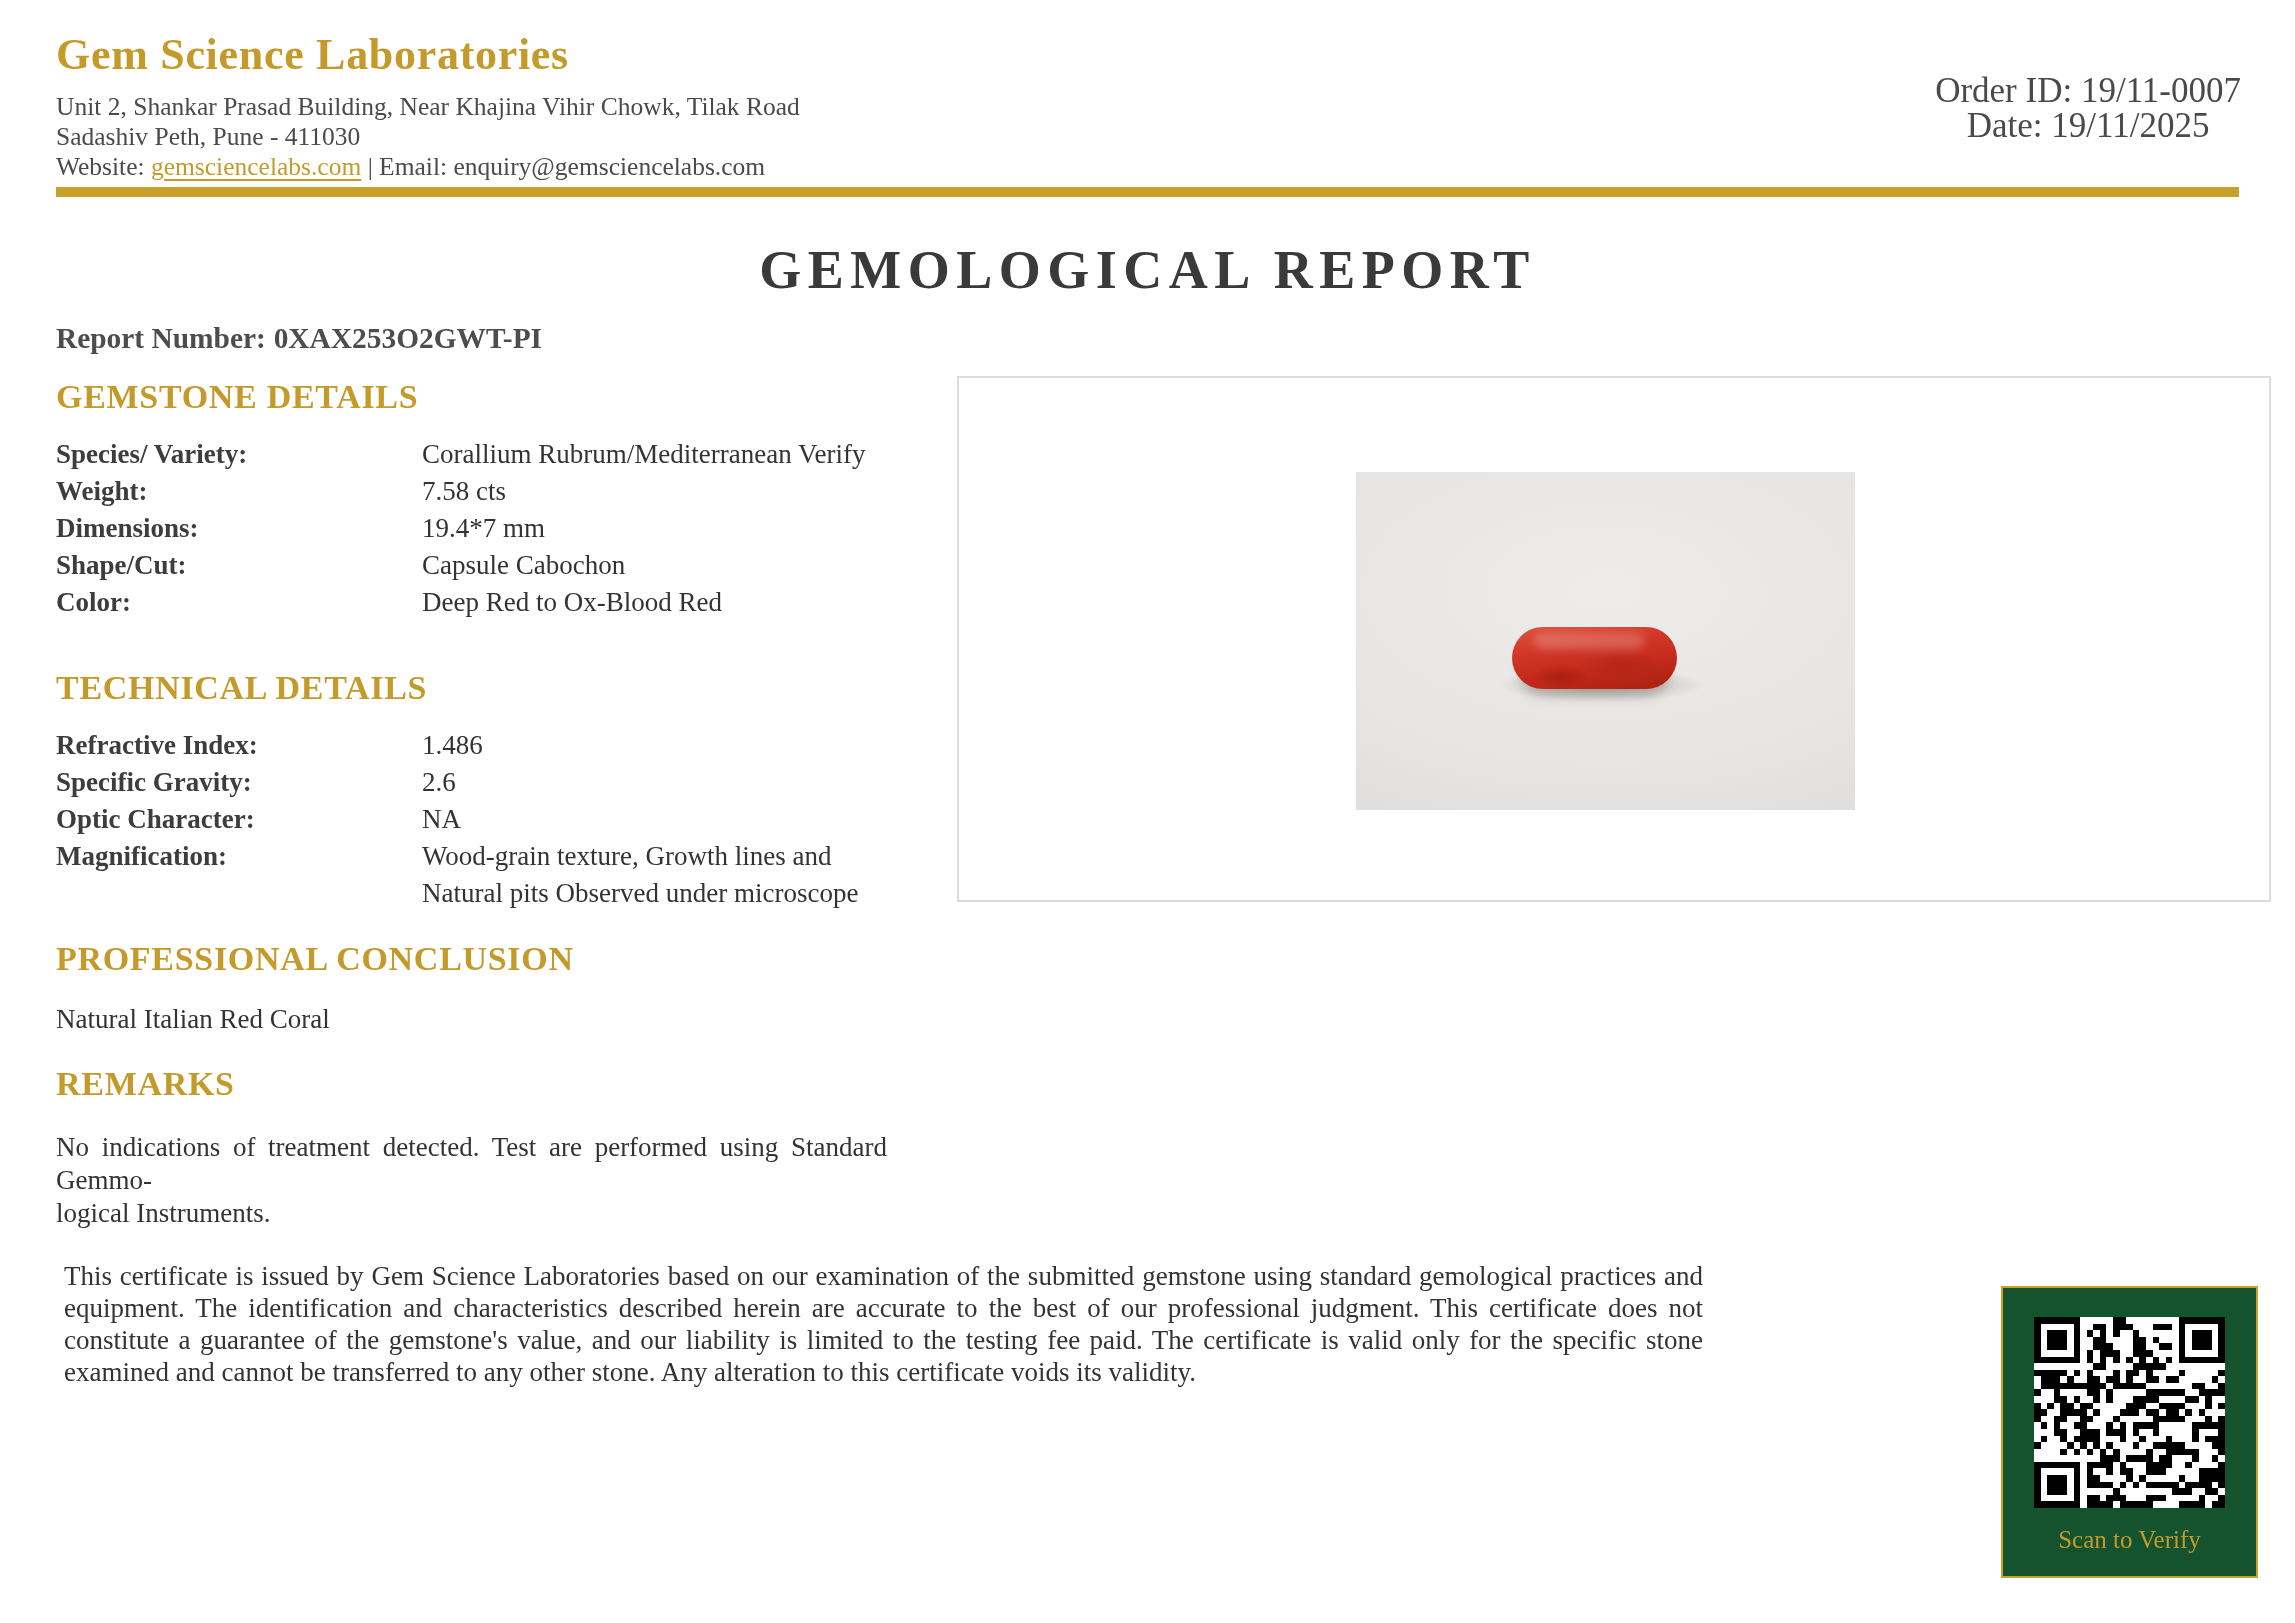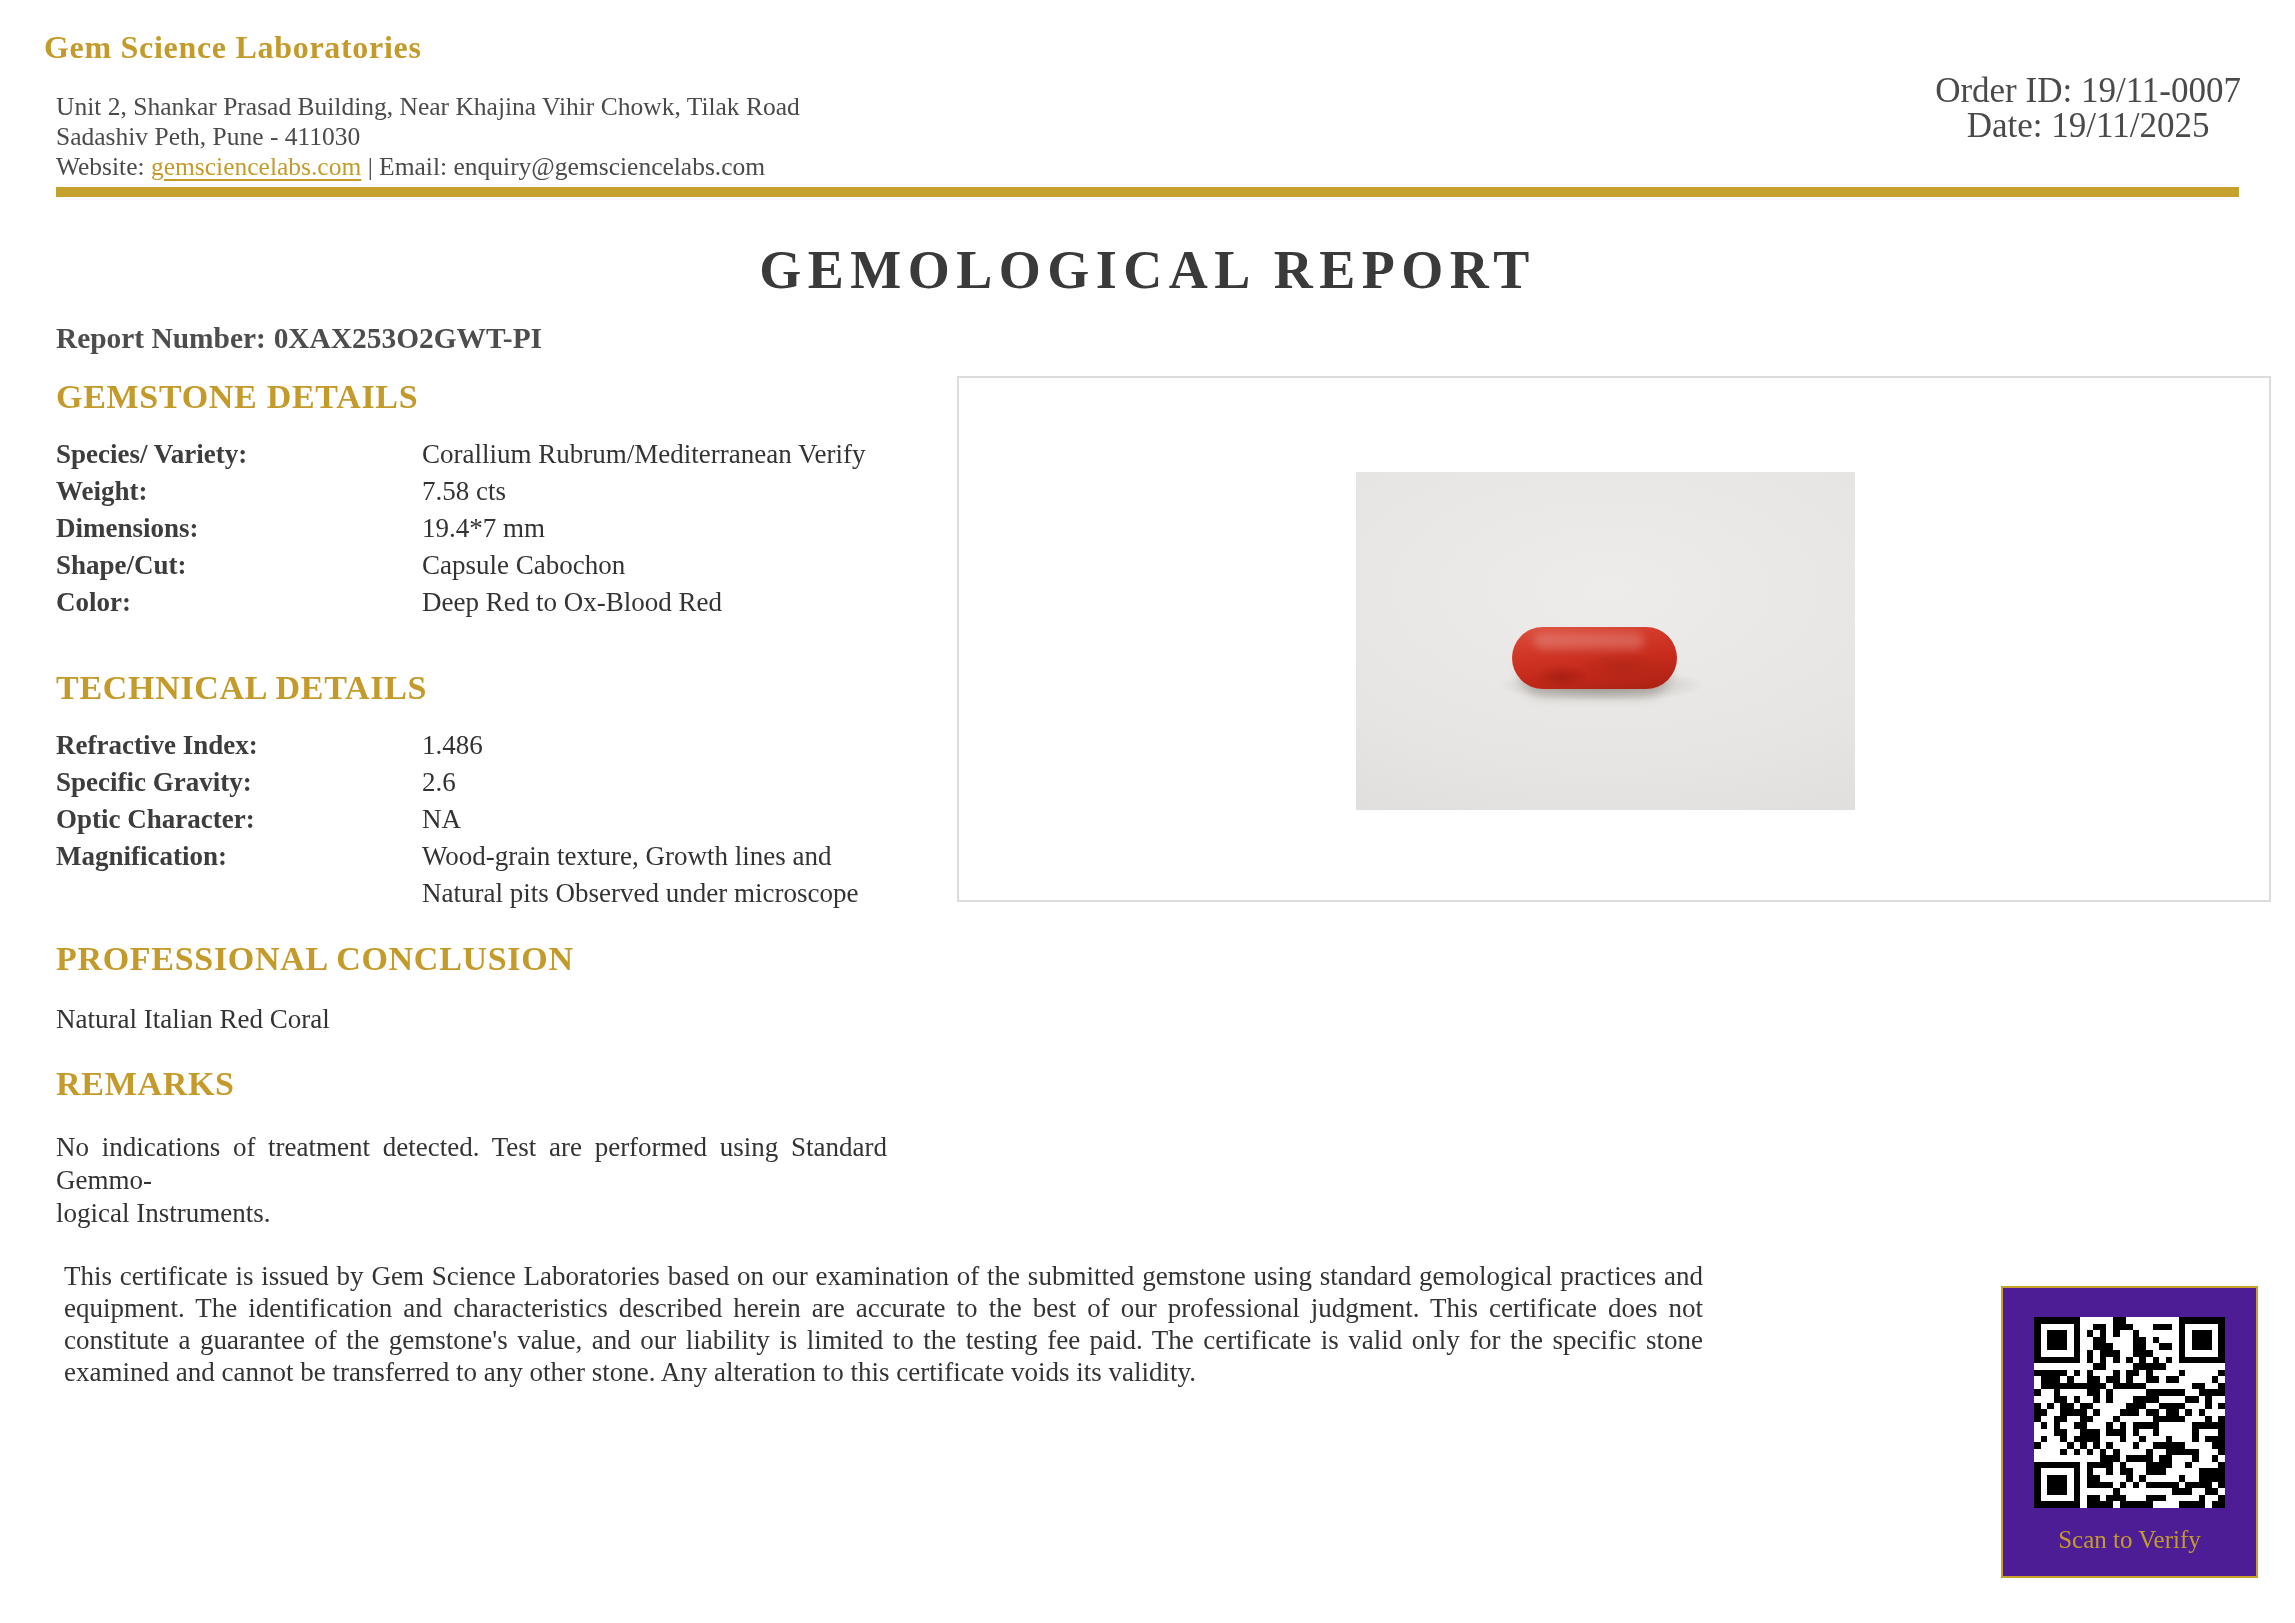--- a/index.html
+++ b/index.html
@@ -1,21 +1,21 @@
 <!DOCTYPE html>
 <html style="font-size:10.5px"><head>
 <meta charset="utf-8">
 <style>
   html,body{margin:0;padding:0;background:#ffffff;}
   .page{
     position:relative;width:2295px;height:1623px;background:#ffffff;overflow:hidden;
     font-family:"Liberation Serif","DejaVu Serif",serif;color:#333;
   }
   
-  .lab-name{position:absolute;left:44px;top:29px;font-size:32px;font-weight:bold;color:#C49B2B;letter-spacing:0.7px;}
+  .lab-name{position:absolute;left:56px;top:29px;font-size:44px;font-weight:bold;color:#C49B2B;letter-spacing:0.7px;}
   .lab-address{position:absolute;left:56px;top:92px;font-size:25.5px;line-height:30px;color:#4a4a4a;}
   .lab-address a{color:#C49B2B;text-decoration:underline;text-underline-offset:3.9px;}
   .header-right{position:absolute;right:54px;top:73px;font-size:35px;line-height:35px;color:#4a4a4a;text-align:center;}
   .divider{position:absolute;left:56px;right:56px;top:187px;height:9.8px;background:#C6A22C;}
   
   .report-title{position:absolute;left:0;top:239px;width:100%;text-align:center;
     font-size:54px;font-weight:bold;color:#3a3a3a;letter-spacing:6.5px;}
   .report-number{position:absolute;left:56px;top:322px;font-size:29.4px;font-weight:bold;color:#4d4d4d;}
   .report-number .val{margin-left:7.9px;}
   
@@ -45,21 +45,21 @@
       radial-gradient(39px 15.7px at 30% 80%, rgba(145,22,10,0.5), transparent 72%),
       radial-gradient(59px 19.6px at 66% 62%, rgba(150,30,15,0.32), transparent 72%),
       linear-gradient(172deg, #dd5240 0%, #d23828 32%, #c52a1b 62%, #a92112 100%);
     box-shadow:0 15.7px 10.5px -7.9px rgba(110,100,92,0.35);}
   .coral-hl{position:absolute;left:22px;top:5.9px;width:110px;height:15.7px;border-radius:9.2px;
     background:rgba(255,255,255,0.22);filter:blur(4.6px);}
   
   .disclaimer{position:absolute;left:64px;top:1260px;width:1639px;font-size:27px;line-height:32px;
     text-align:justify;color:#333;}
   .qr-panel{position:absolute;left:2001px;top:1286px;width:257px;height:292px;box-sizing:border-box;
-    border:2.6px solid #C9A227;background:#4c1d95;text-align:center;}
+    border:2.6px solid #C9A227;background:#14532d;text-align:center;}
   .qr-panel svg{display:block;margin:29px auto 0;width:191px;height:191px;shape-rendering:crispEdges;}
   .qr-caption{margin-top:18.3px;font-size:25px;color:#C49B2B;}
   .certificate-id{position:absolute;left:56px;top:1561px;font-size:29.4px;font-weight:bold;color:#2f2f2f;}
   .certificate-id .val{margin-left:7.9px;}
 </style>
 </head>
 <body>
 
 <div class="page">
 

